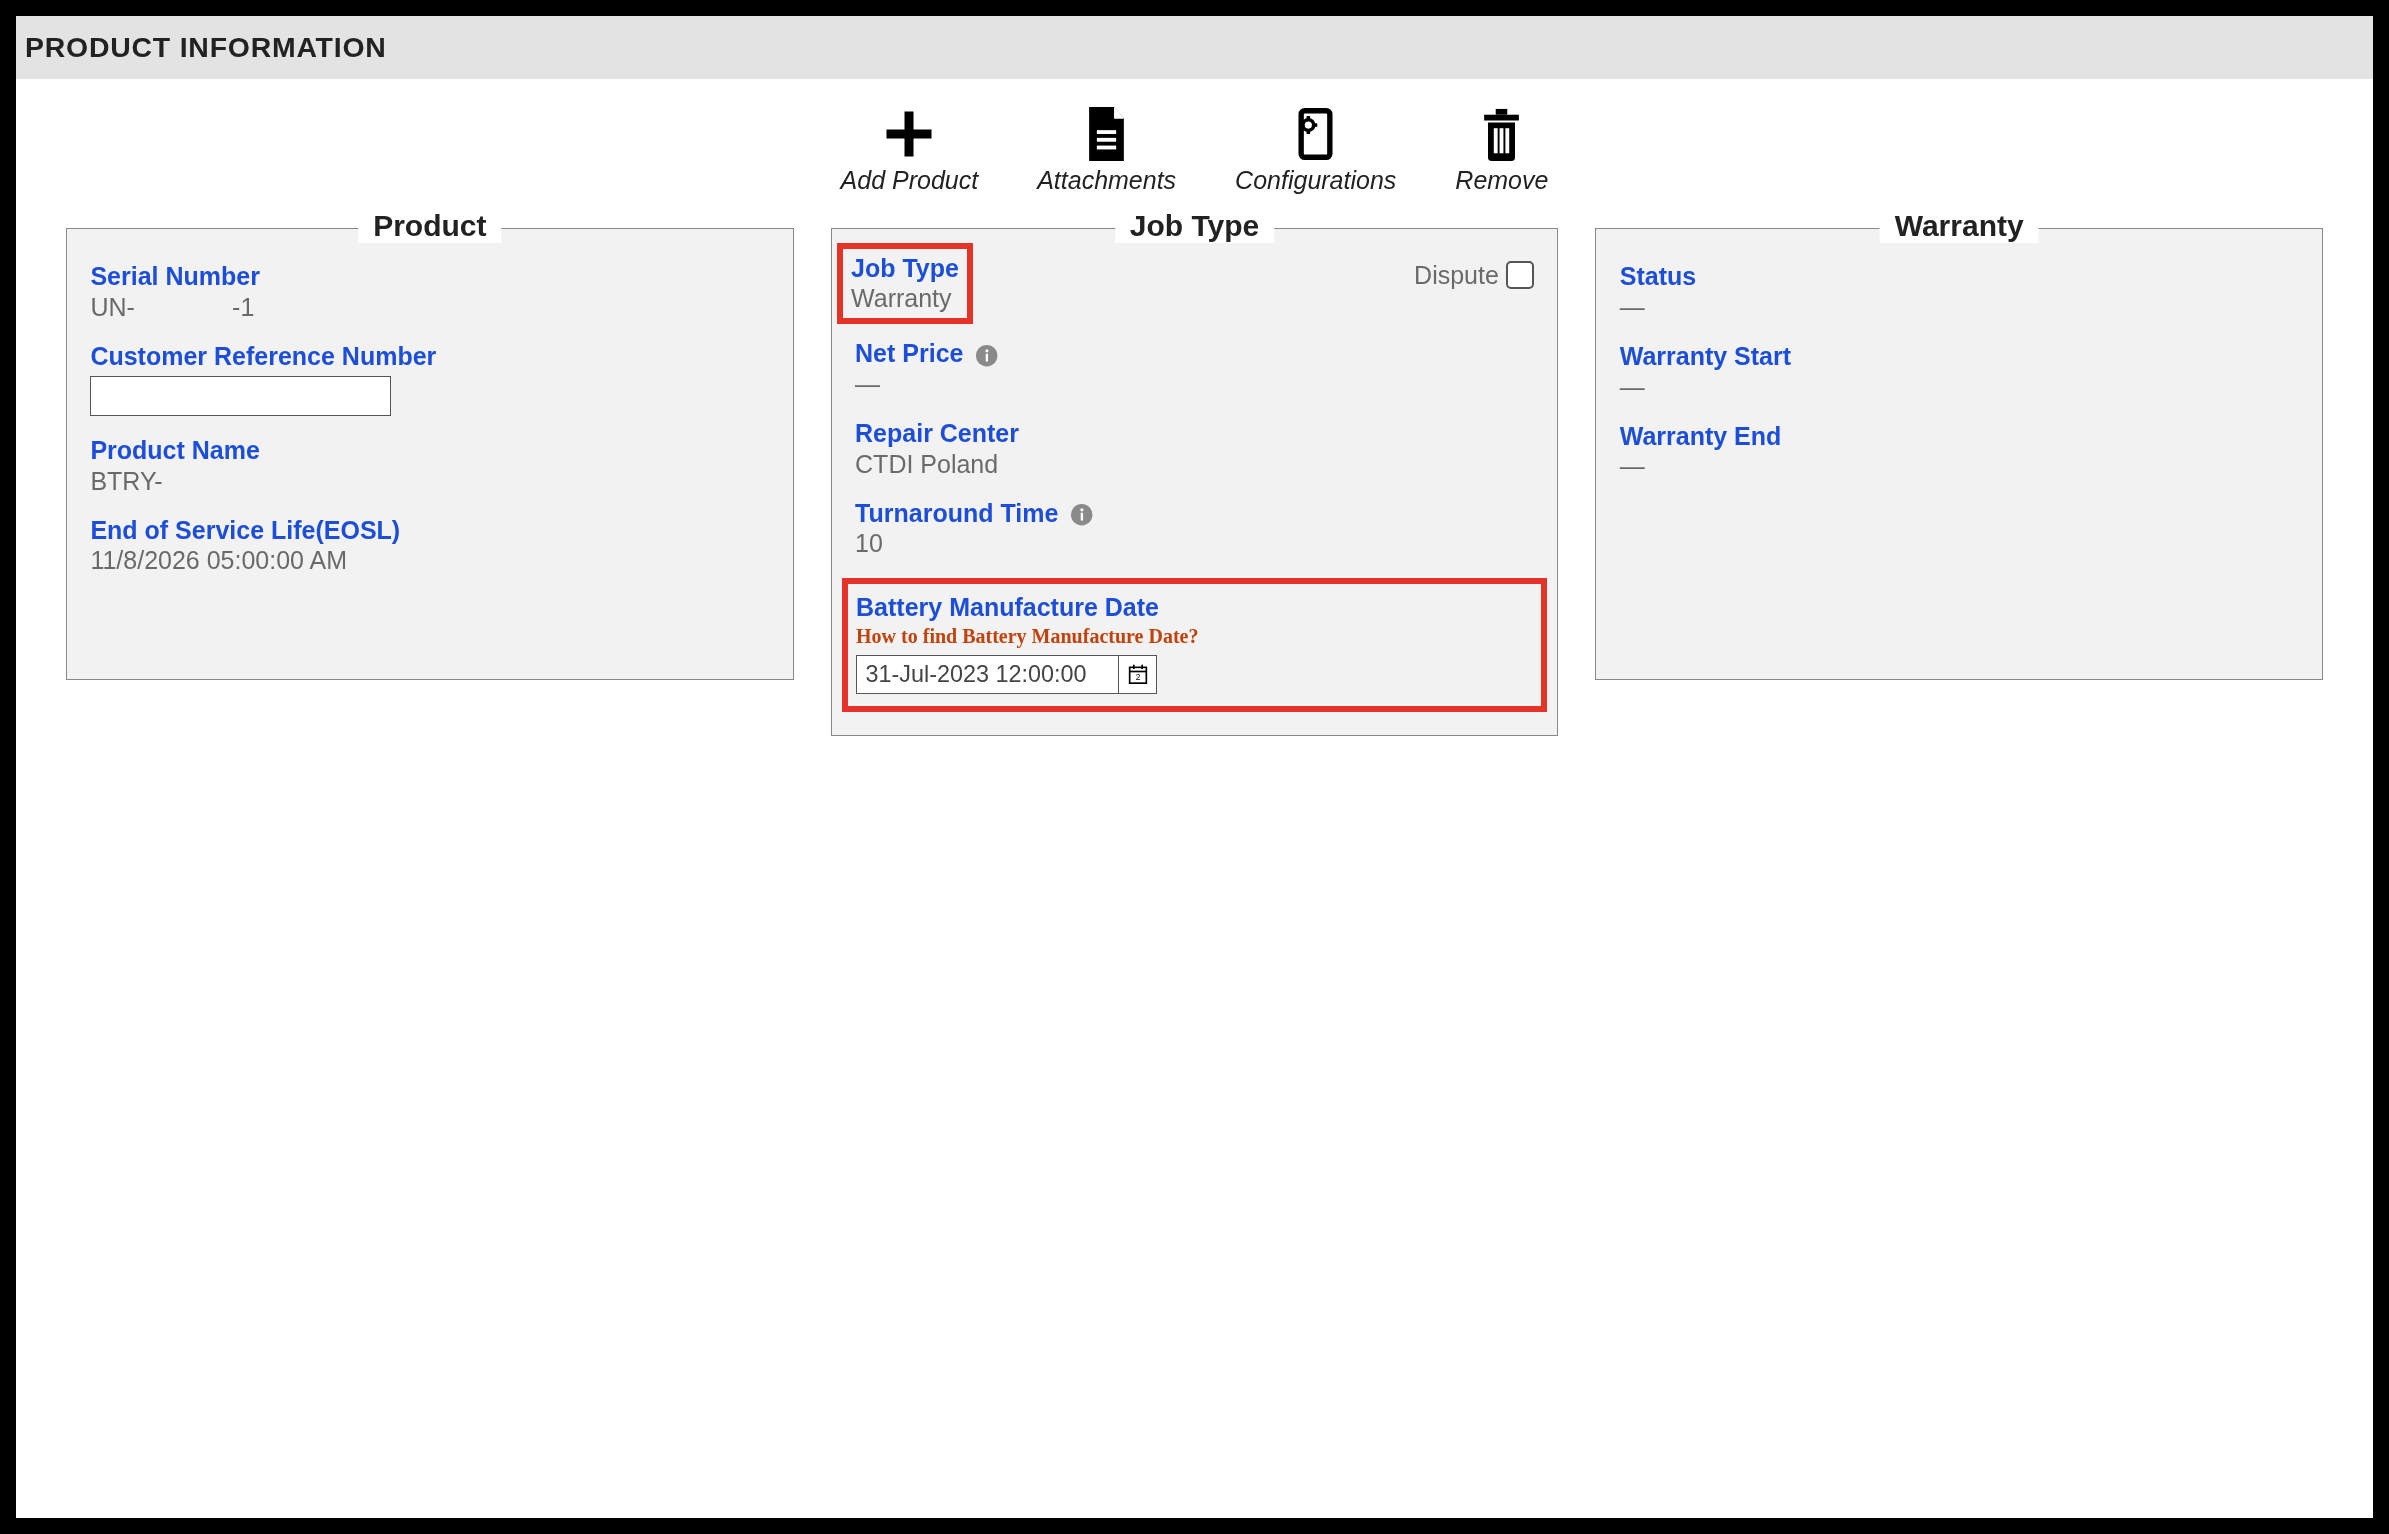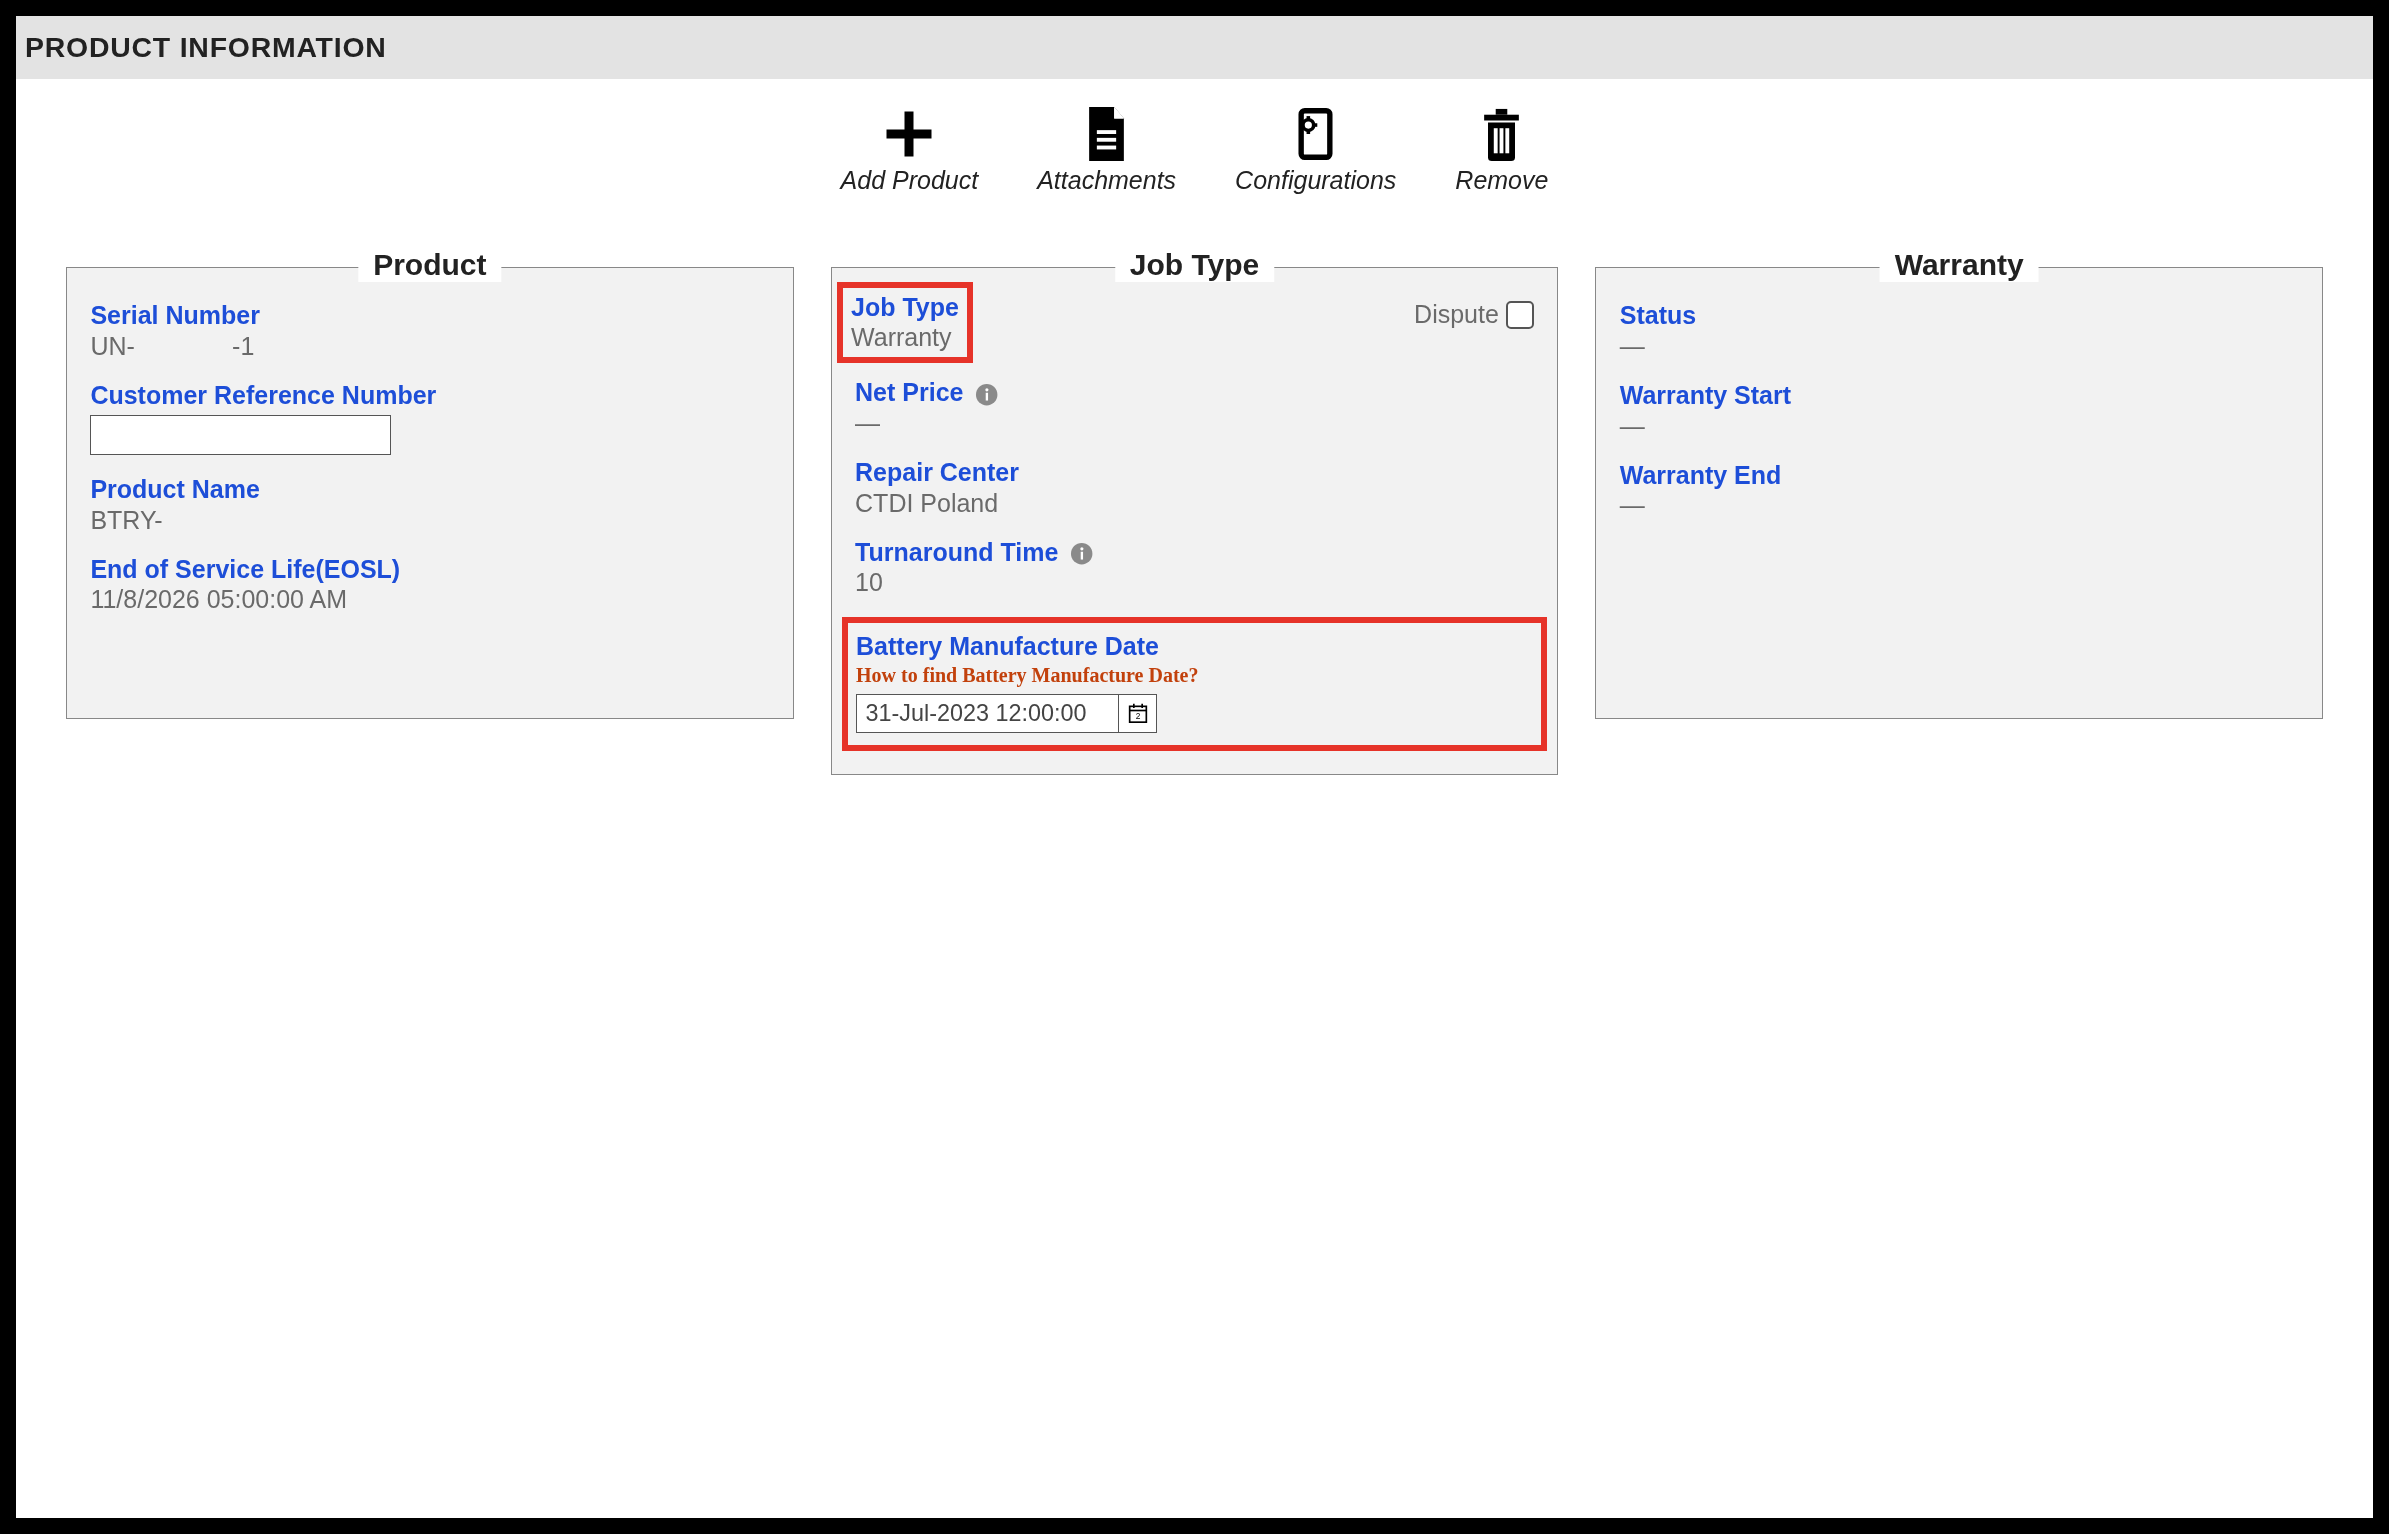--- a/index.html
+++ b/index.html
@@ -45,21 +45,20 @@
   .toolbar-btn .label {
     font-size: 25px;
     color: #222;
     margin-top: 3.3px;
   }
   .panels {
     display: flex;
     gap: 37px;
     padding: 0 50px 33px 50px;
     align-items: flex-start;
-    margin-top: 39px;
   }
   .panel {
     border: 1.7px solid #888;
     background: #f2f2f2;
     flex: 1;
     position: relative;
     padding: 33px 23.4px 23.4px 23.4px;
     min-height: 452px;
   }
   .panel-legend {
@@ -101,21 +100,21 @@
     vertical-align: middle;
     margin-left: 5px;
   }
   .jobtype-top {
     display: flex;
     align-items: flex-start;
     justify-content: space-between;
   }
   .dispute-wrap {
     display: flex;
-    align-items: flex-end;
+    align-items: flex-start;
     font-size: 25px;
     color: #6a6a6a;
     margin-top: 15px;
   }
   .dispute-box {
     width: 28.4px;
     height: 28.4px;
     border: 2.5px solid #555;
     border-radius: 5px;
     margin-left: 6.7px;

